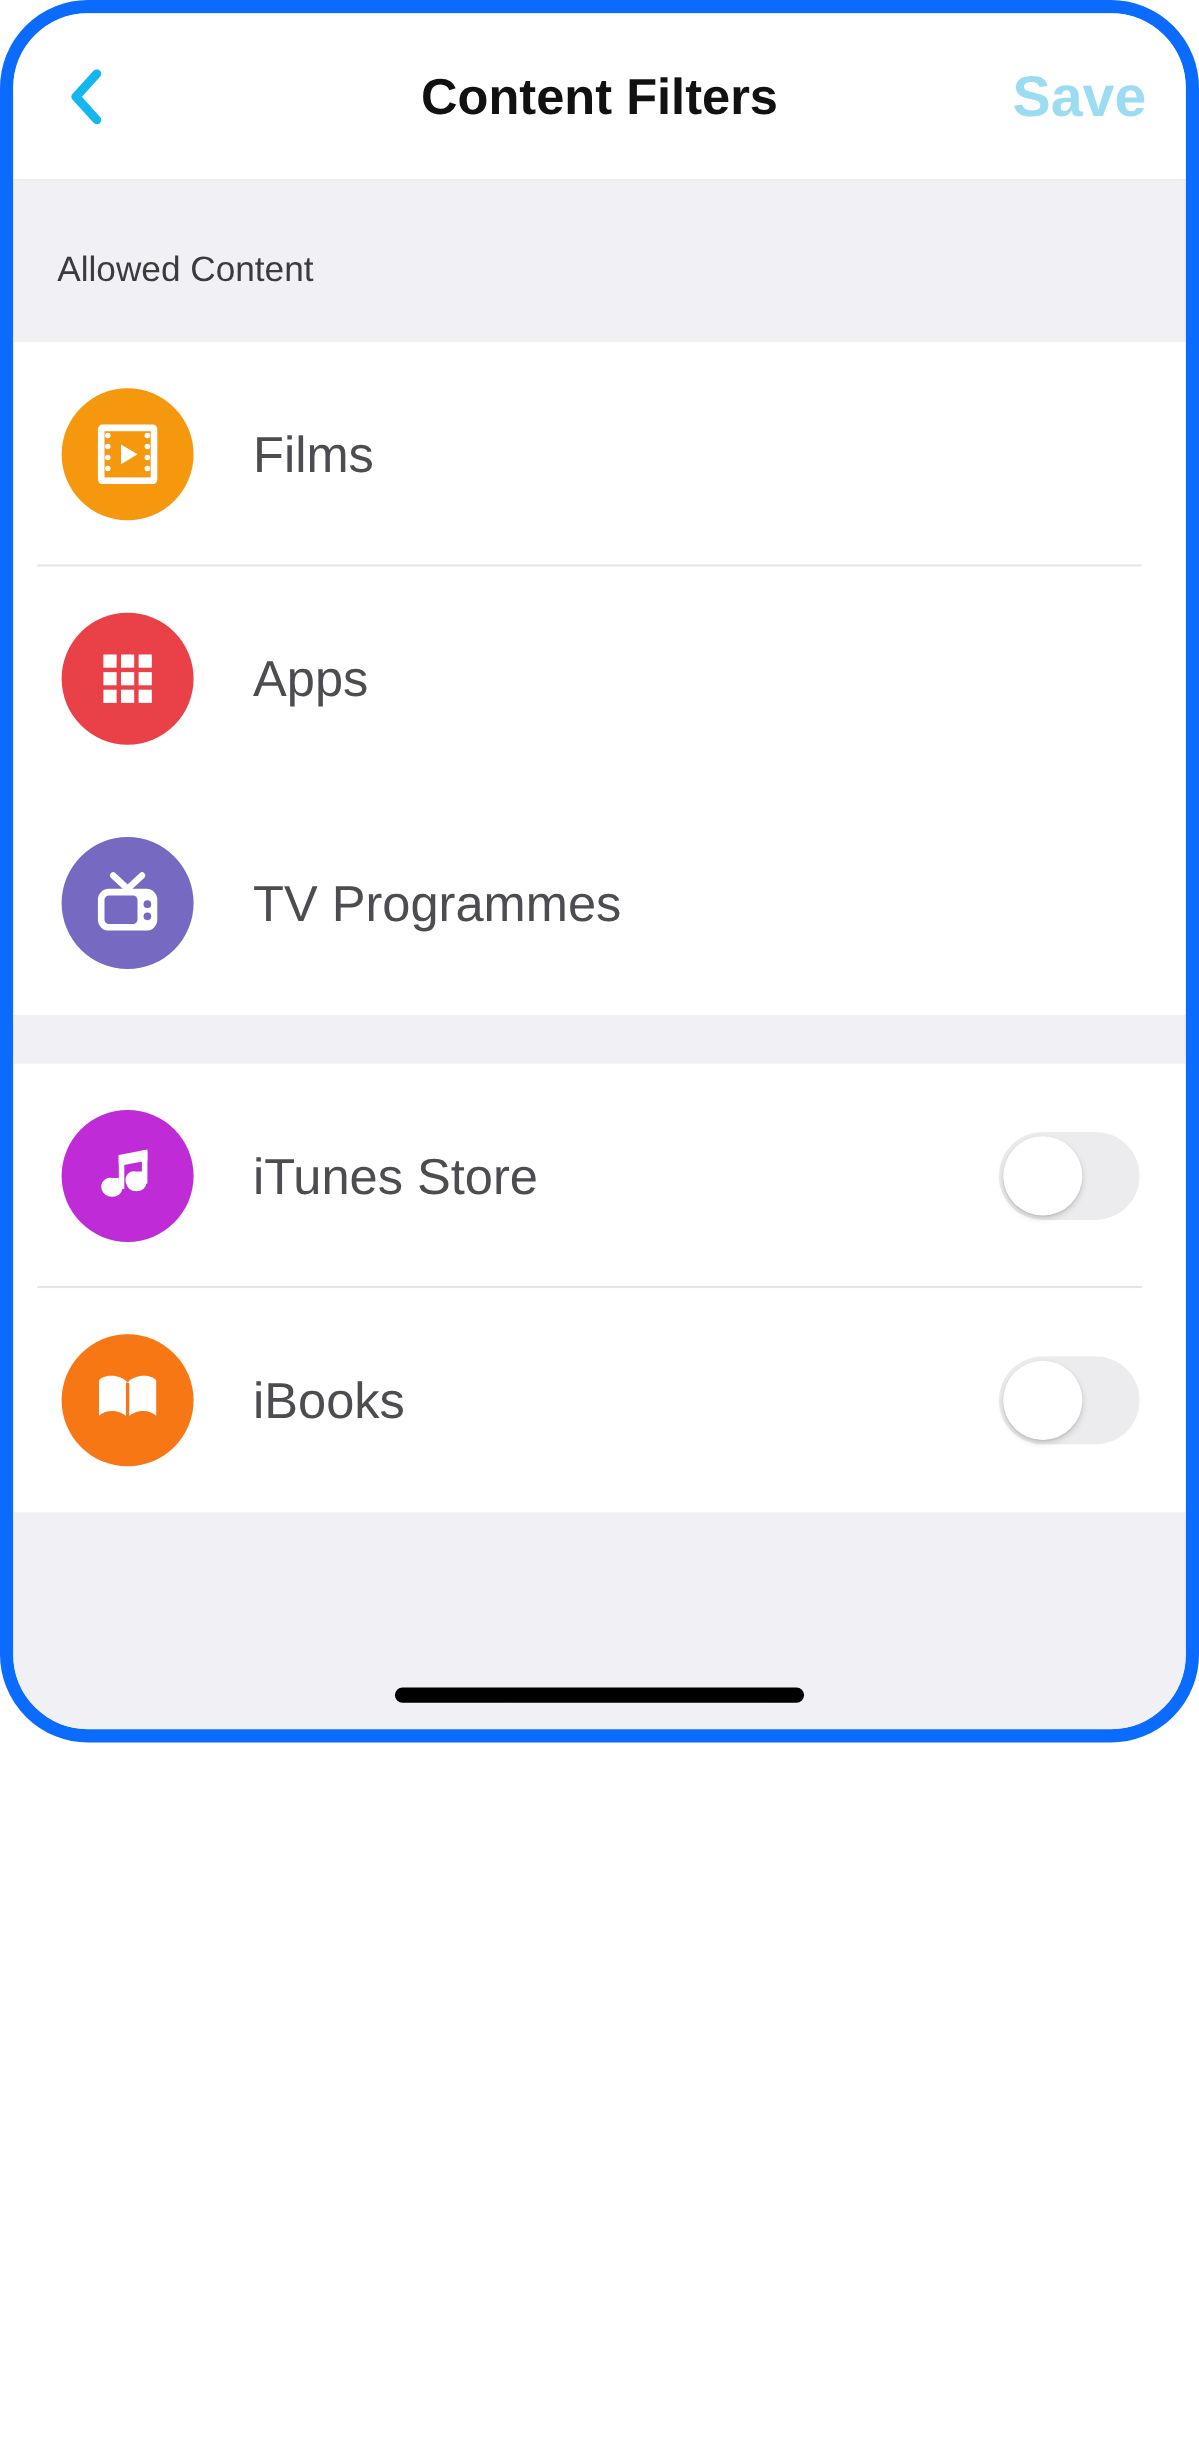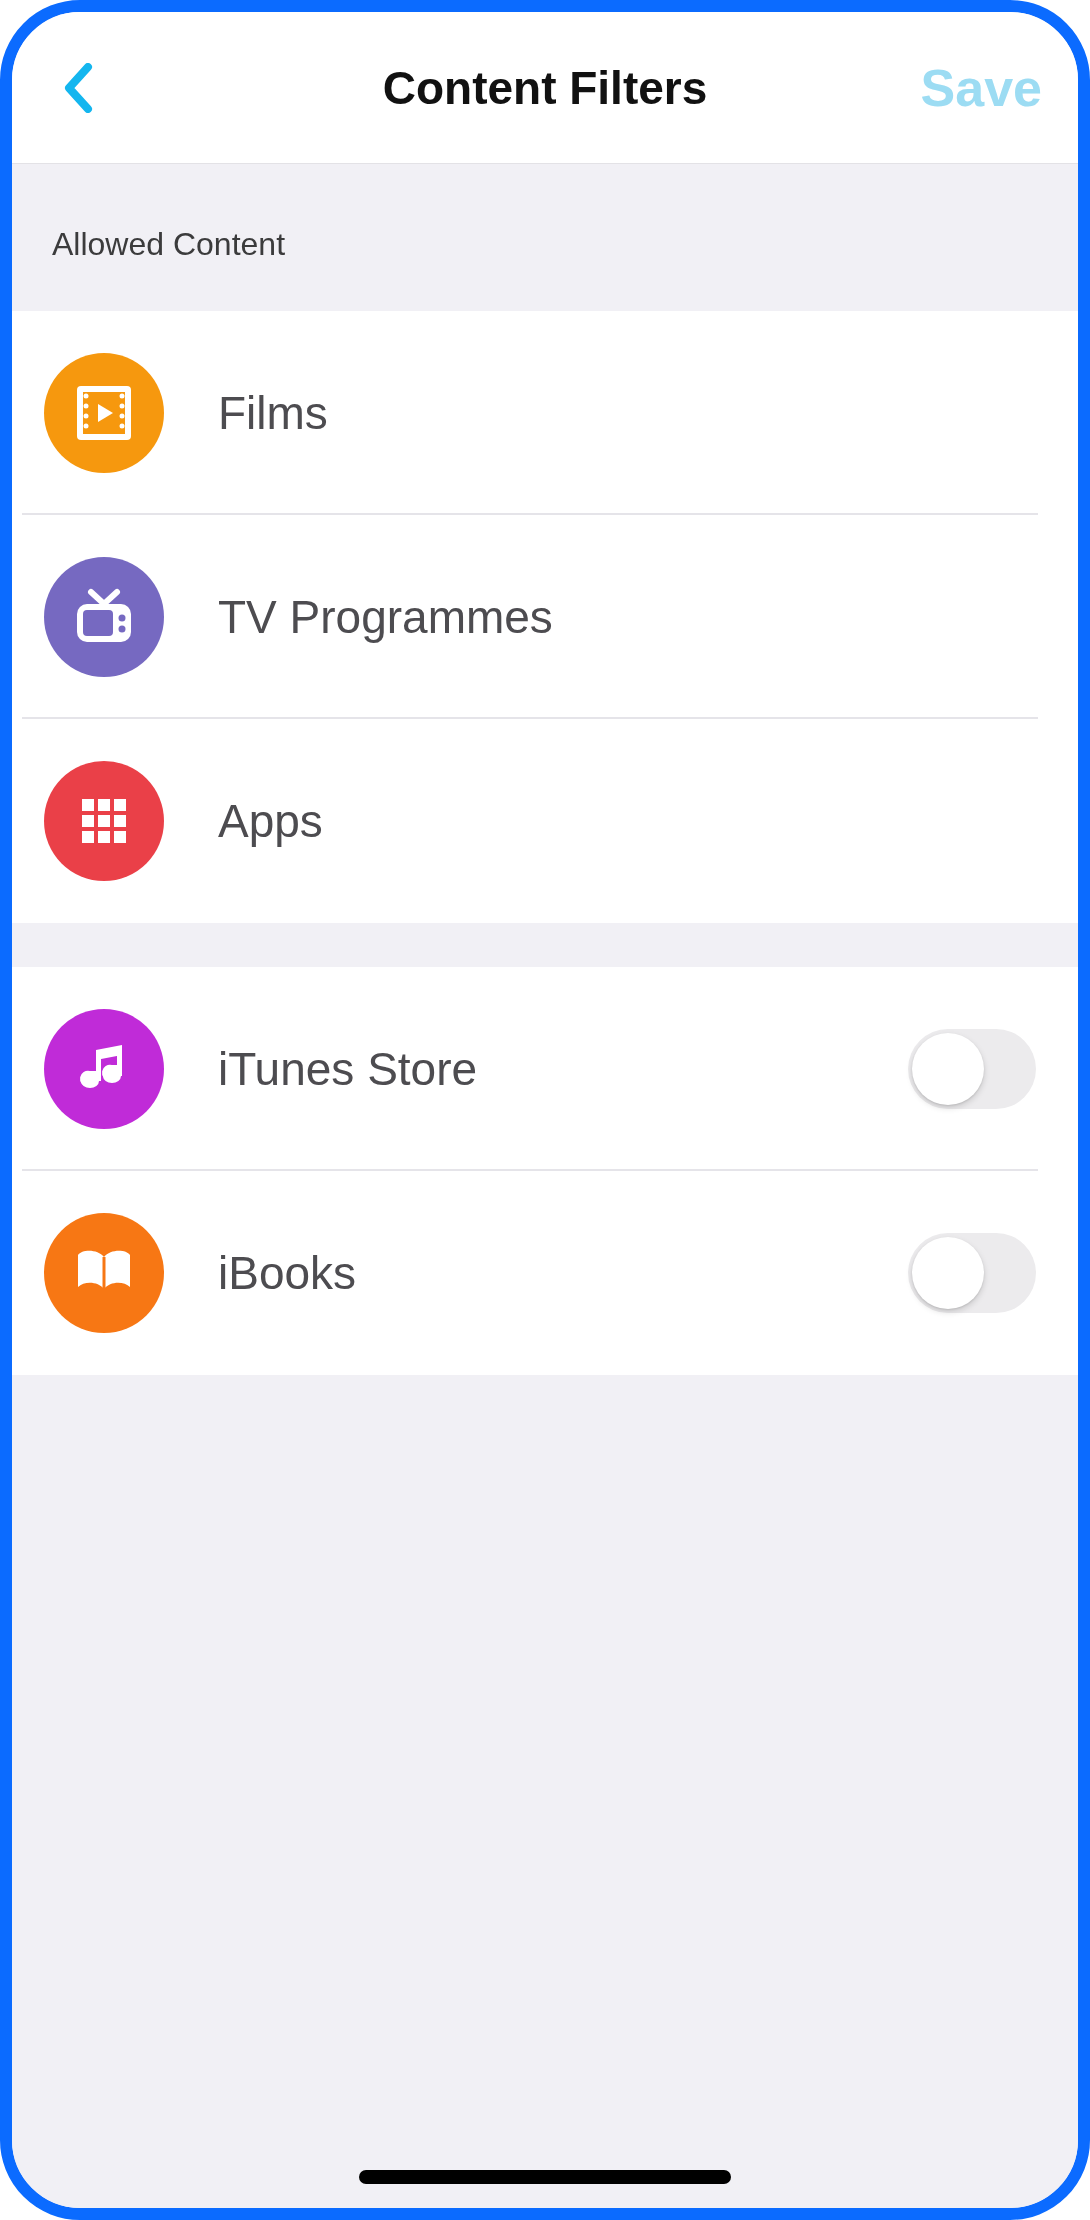--- a/index.html
+++ b/index.html
@@ -9,21 +9,21 @@
     }
     body {
       font-family: -apple-system, BlinkMacSystemFont, "Helvetica Neue", Arial, sans-serif;
       background: #fff;
       width: 1090px;
       height: 2220px;
       position: relative;
     }
     .device-frame {
       width: 1090px;
-      height: 2220px;
+      height: 1584px;
       border: 12px solid #0B6BFF;
       border-radius: 80px;
       overflow: hidden;
       background: #F1F0F5;
       position: relative;
       display: flex;
       flex-direction: column;
     }
     .nav-bar {
       height: 152px;
@@ -68,20 +68,21 @@
     }
     .list {
       background: #FFFFFF;
     }
     .list-item {
       display: flex;
       align-items: center;
       height: 204px;
       padding: 0 32px 0 32px;
       position: relative;
+      margin-left: 12px;
     }
     .list-item .sep {
       position: absolute;
       bottom: 0;
       left: 10px;
       right: 40px;
       height: 2px;
       background: #E5E4E9;
     }
     .list-item:last-child .sep {
@@ -175,51 +176,51 @@
           <circle cx="49" cy="34" r="2.5" fill="#FFF"></circle>
           <circle cx="49" cy="44" r="2.5" fill="#FFF"></circle>
           <polygon points="25,22 25,40 40,31" fill="#FFF"></polygon>
         </svg>
       </div>
       <div class="item-label">Films</div>
       <div class="sep"></div>
     </div>
 
     <div class="list-item">
-      <div class="icon-circle" style="background:#7669C1">
-        <svg width="70" height="70" viewBox="0 0 70 70">
-          <polyline points="22,10 35,22 48,10" fill="none" stroke="#FFF" stroke-width="6" stroke-linecap="round"></polyline>
-          <rect x="8" y="22" width="54" height="38" rx="10" fill="#FFF"></rect>
-          <rect x="14" y="28" width="30" height="26" rx="4" fill="#7669C1"></rect>
-          <circle cx="53" cy="36" r="3.5" fill="#7669C1"></circle>
-          <circle cx="53" cy="47" r="3.5" fill="#7669C1"></circle>
-        </svg>
-      </div>
-      <div class="item-label">TV Programmes</div>
-      <div class="sep"></div>
-    </div>
-
-    <div class="list-item">
       <div class="icon-circle" style="background:#EA4048">
         <svg width="56" height="56" viewBox="0 0 56 56">
           <rect x="6" y="6" width="12" height="12" fill="#FFF"></rect>
           <rect x="22" y="6" width="12" height="12" fill="#FFF"></rect>
           <rect x="38" y="6" width="12" height="12" fill="#FFF"></rect>
           <rect x="6" y="22" width="12" height="12" fill="#FFF"></rect>
           <rect x="22" y="22" width="12" height="12" fill="#FFF"></rect>
           <rect x="38" y="22" width="12" height="12" fill="#FFF"></rect>
           <rect x="6" y="38" width="12" height="12" fill="#FFF"></rect>
           <rect x="22" y="38" width="12" height="12" fill="#FFF"></rect>
           <rect x="38" y="38" width="12" height="12" fill="#FFF"></rect>
         </svg>
       </div>
       <div class="item-label">Apps</div>
 
     </div>
 
+    <div class="list-item">
+      <div class="icon-circle" style="background:#7669C1">
+        <svg width="70" height="70" viewBox="0 0 70 70">
+          <polyline points="22,10 35,22 48,10" fill="none" stroke="#FFF" stroke-width="6" stroke-linecap="round"></polyline>
+          <rect x="8" y="22" width="54" height="38" rx="10" fill="#FFF"></rect>
+          <rect x="14" y="28" width="30" height="26" rx="4" fill="#7669C1"></rect>
+          <circle cx="53" cy="36" r="3.5" fill="#7669C1"></circle>
+          <circle cx="53" cy="47" r="3.5" fill="#7669C1"></circle>
+        </svg>
+      </div>
+      <div class="item-label">TV Programmes</div>
+      <div class="sep"></div>
+    </div>
+
   </div>
 
   <div class="group-gap"></div>
 
   <div class="list">
 
     <div class="list-item">
       <div class="icon-circle" style="background:#C02BD8">
         <svg width="60" height="60" viewBox="0 0 60 60">
           <path d="M44 8 L22 12 L22 40  A8 8 0 1 1 16 32 L16 32 L22 32 L22 18 L44 14 L44 34 A8 8 0 1 1 38 26 L44 26 Z" fill="#FFF"></path>

